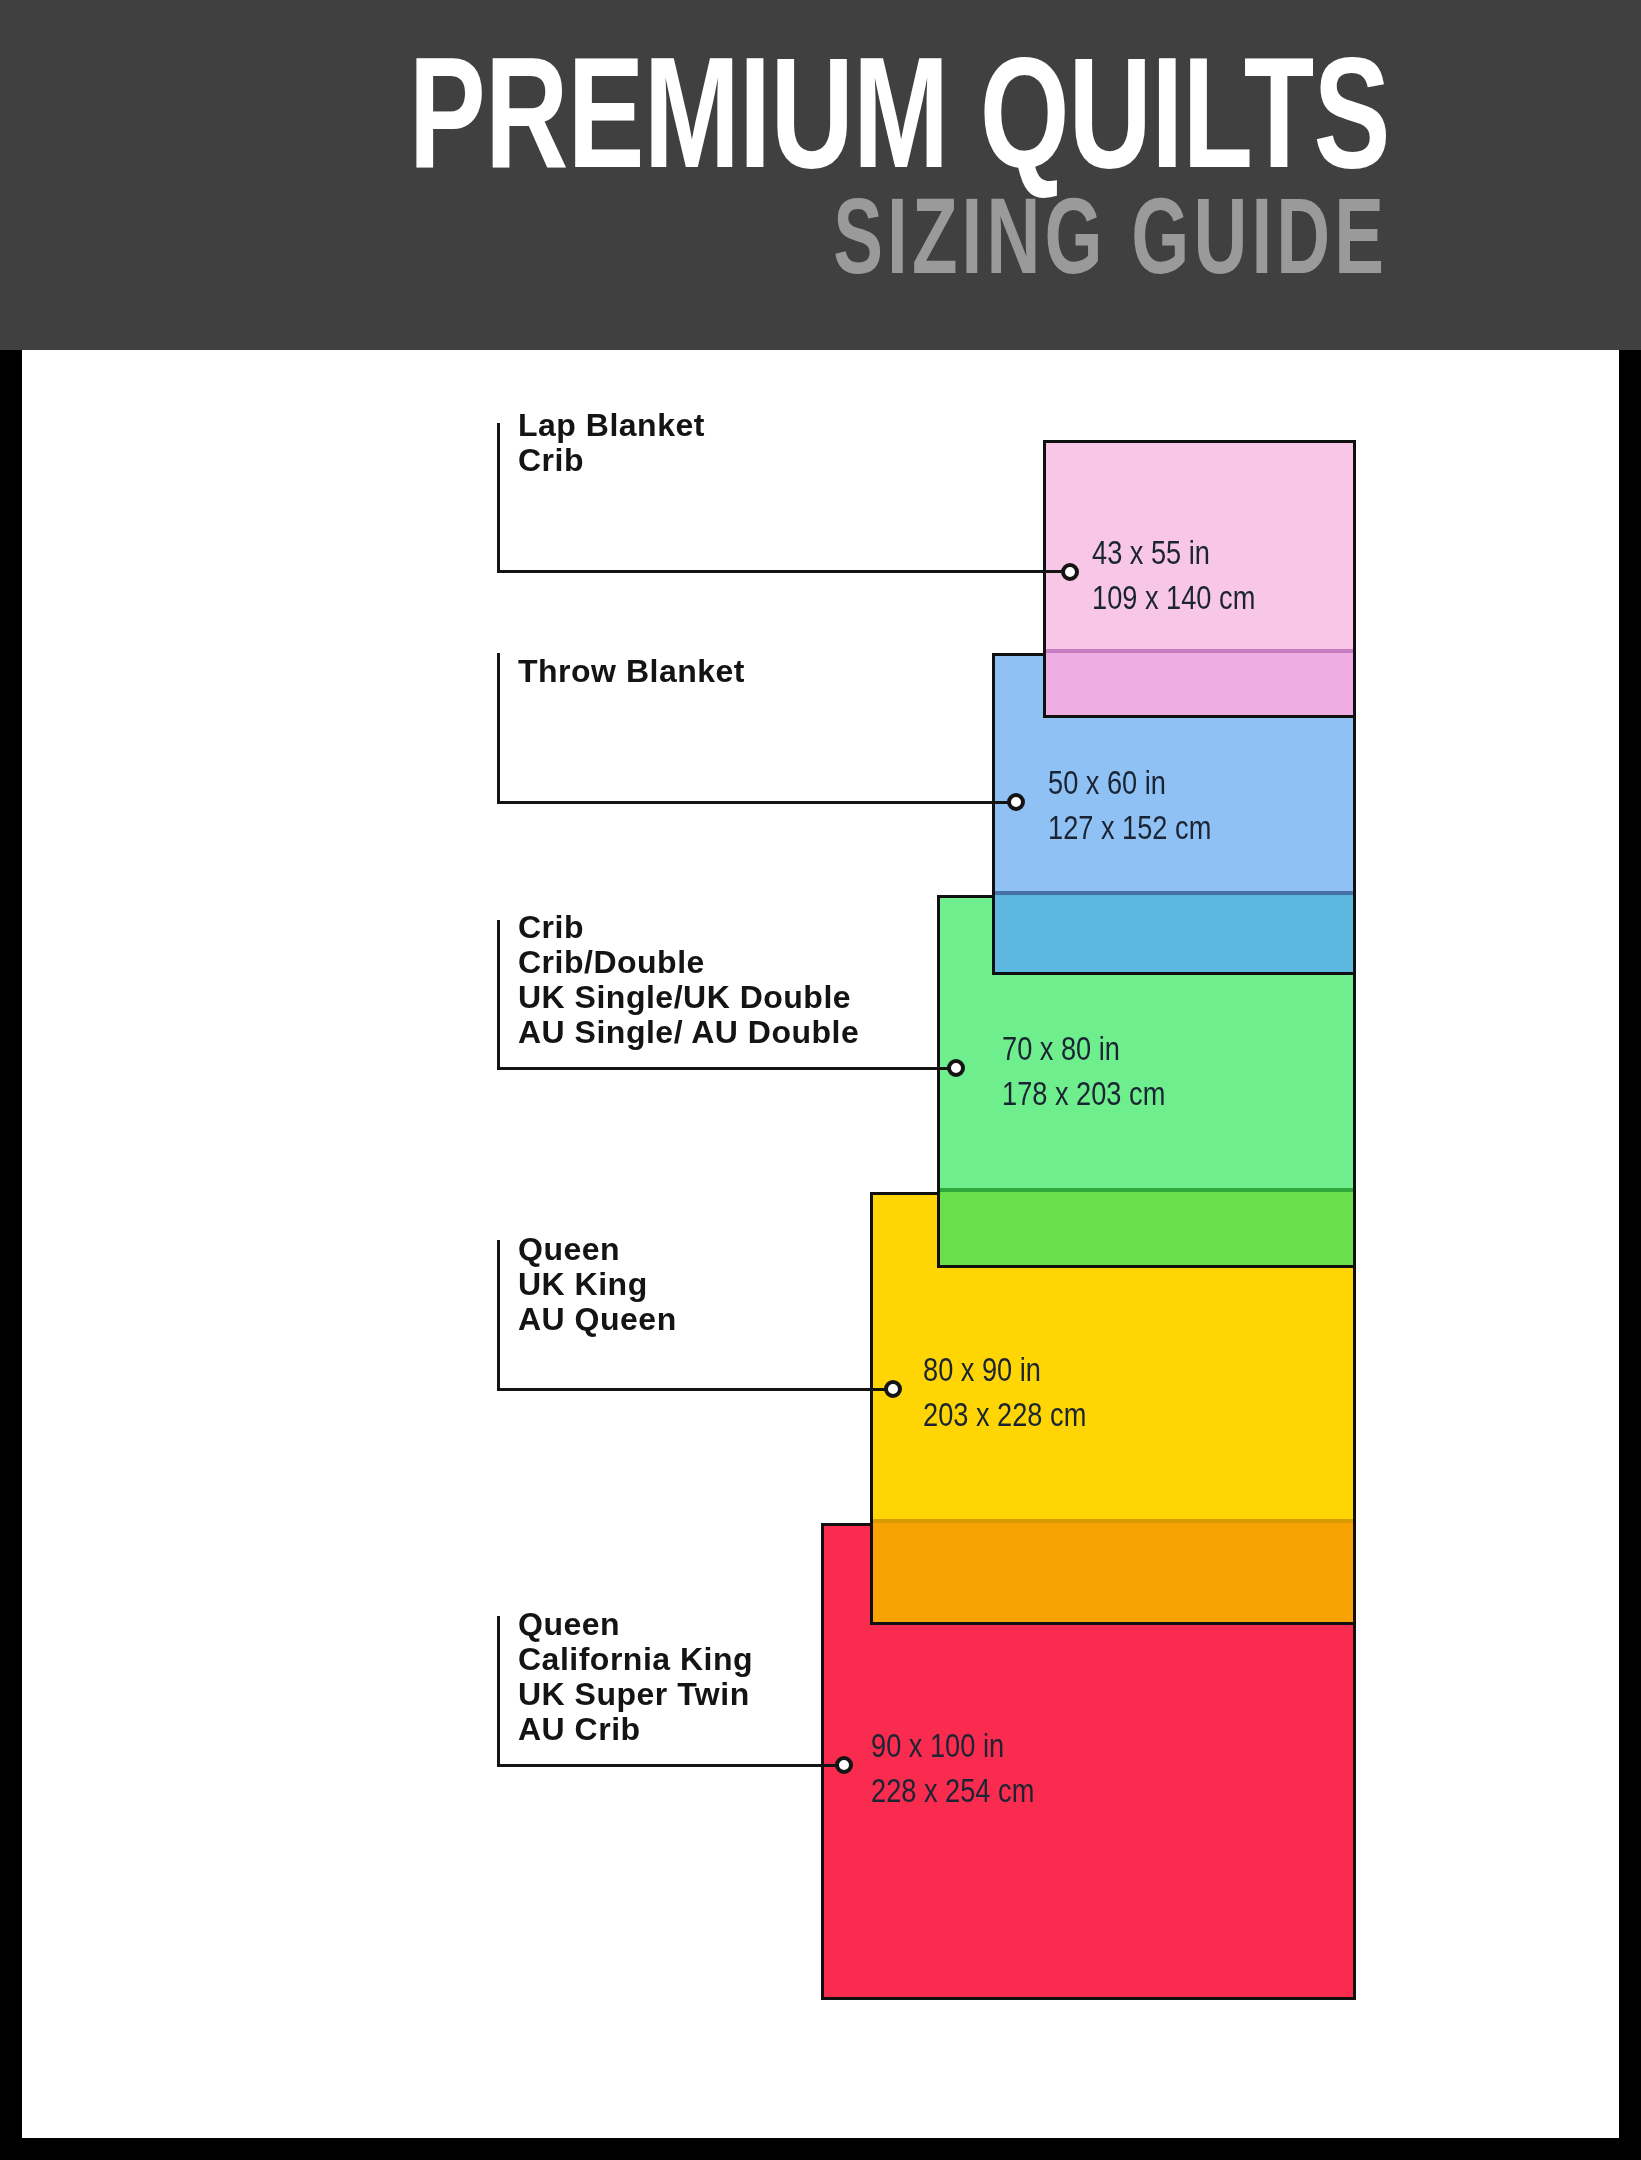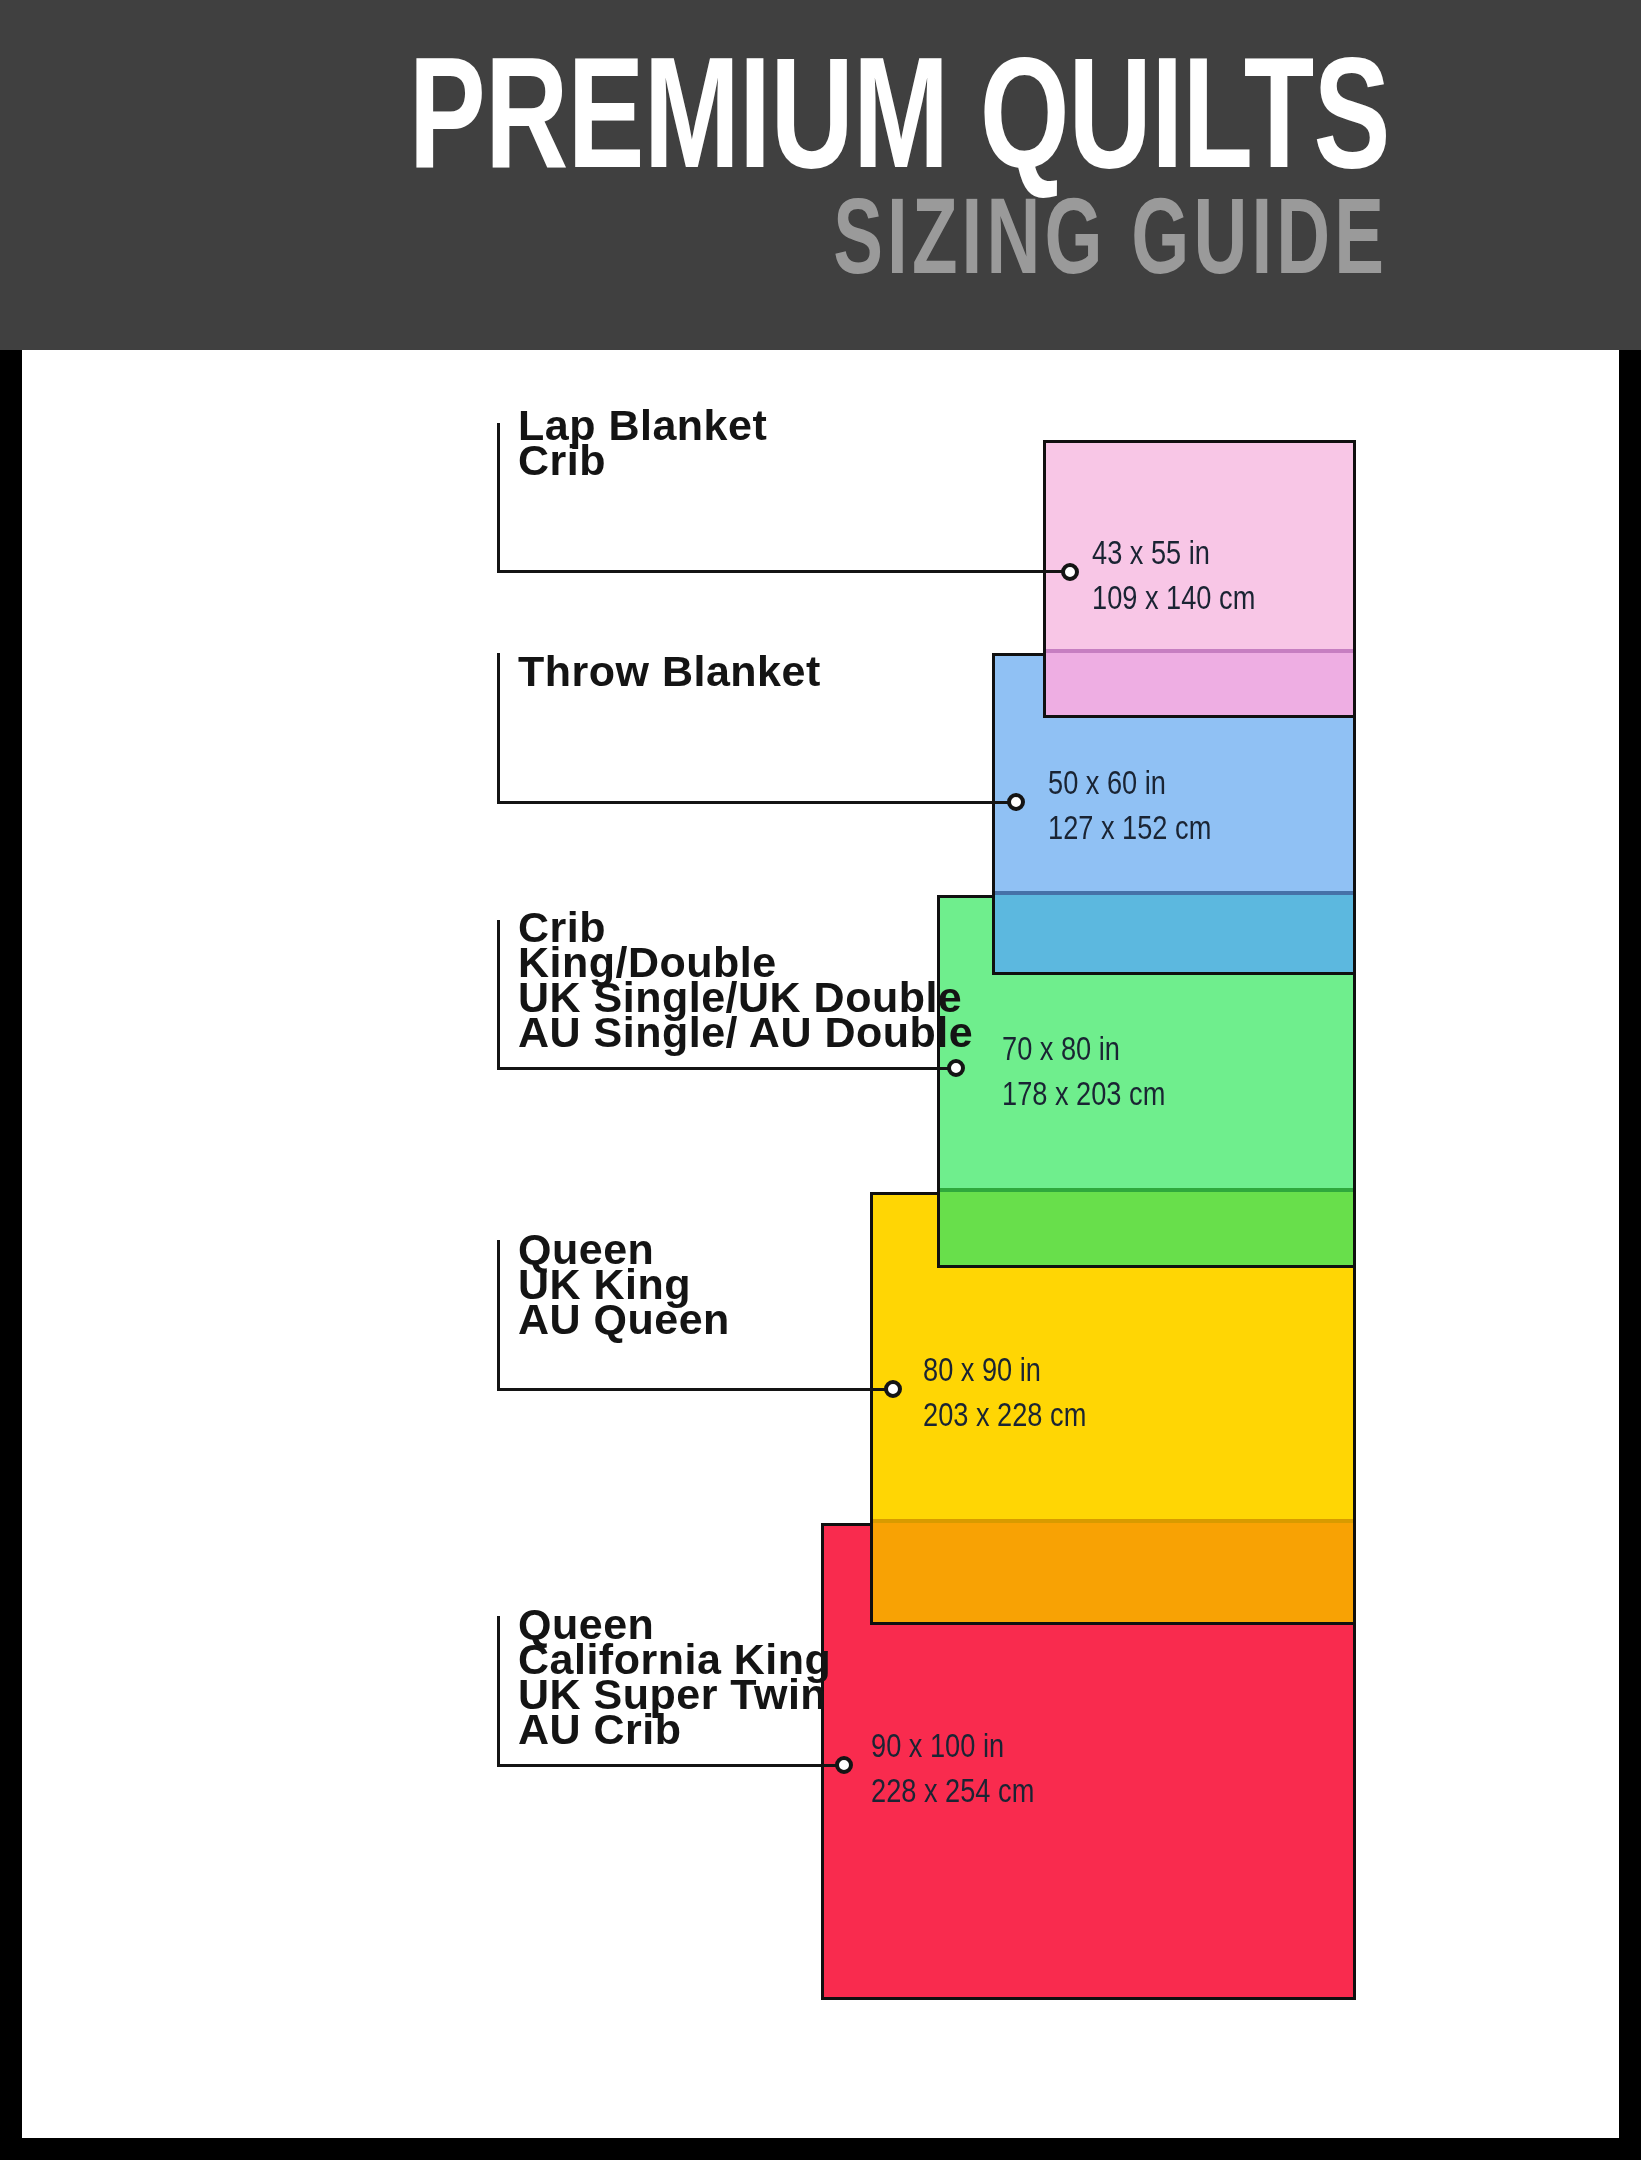--- a/index.html
+++ b/index.html
@@ -41,21 +41,21 @@
   .v4{left:497px;top:1616px;width:3px;height:149px;}
   .h4{left:497px;top:1764px;width:347px;height:3px;}
   .dot{position:absolute;width:10px;height:10px;border:4px solid #141414;border-radius:50%;
        background:#ffffff;z-index:110;}
   .c0{left:1061px;top:563px;}
   .c1{left:1007px;top:793px;}
   .c2{left:947px;top:1059px;}
   .c3{left:884px;top:1380px;}
   .c4{left:835px;top:1756px;}
   
-  .label{position:absolute;left:518px;font-weight:700;font-size:43px;line-height:35px;
+  .label{position:absolute;left:518px;font-weight:700;font-size:32px;line-height:35px;
          letter-spacing:0.5px;white-space:nowrap;z-index:120;}
   .l0{top:408px;} .l1{top:641px;} .l2{top:910px;} .l3{top:1232px;} .l4{top:1607px;}
   .measure{position:absolute;font-weight:500;font-size:34px;line-height:45px;white-space:nowrap;
            transform:scaleX(0.8);transform-origin:0 0;z-index:120;}
   .m0{left:1092px;top:530px;} .m1{left:1048px;top:760px;} .m2{left:1002px;top:1026px;}
   .m3{left:923px;top:1347px;} .m4{left:871px;top:1723px;}
 </style>
 </head>
 <body>
 
@@ -112,21 +112,21 @@
     <div>Lap Blanket</div>
     <div>Crib</div>
   </div>
 
   <div class="label l1" style="color: rgb(20, 20, 20); margin-top: 13px;">
     <div>Throw Blanket</div>
   </div>
 
   <div class="label l2" style="color: rgb(20, 20, 20);">
     <div>Crib</div>
-    <div>King/Double</div>
+    <div>Crib/Double</div>
     <div>UK Single/UK Double</div>
     <div>AU Single/ AU Double</div>
   </div>
 
   <div class="label l3" style="color: rgb(20, 20, 20);">
     <div>Queen</div>
     <div>UK King</div>
     <div>AU Queen</div>
   </div>
 

